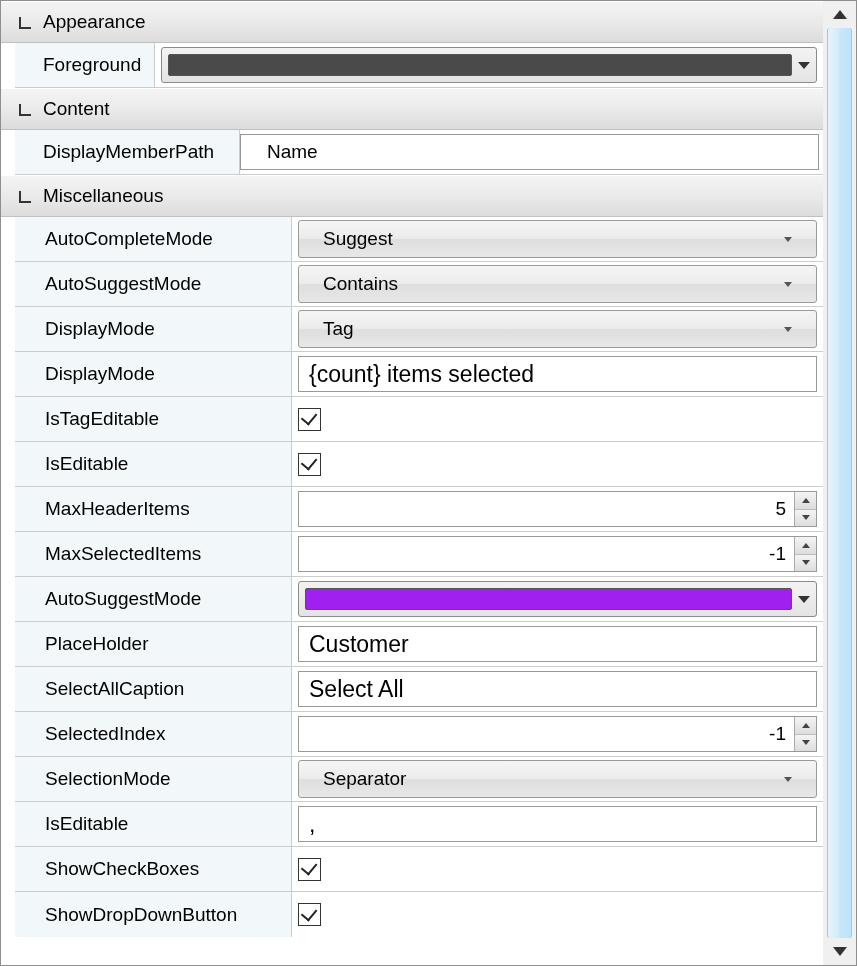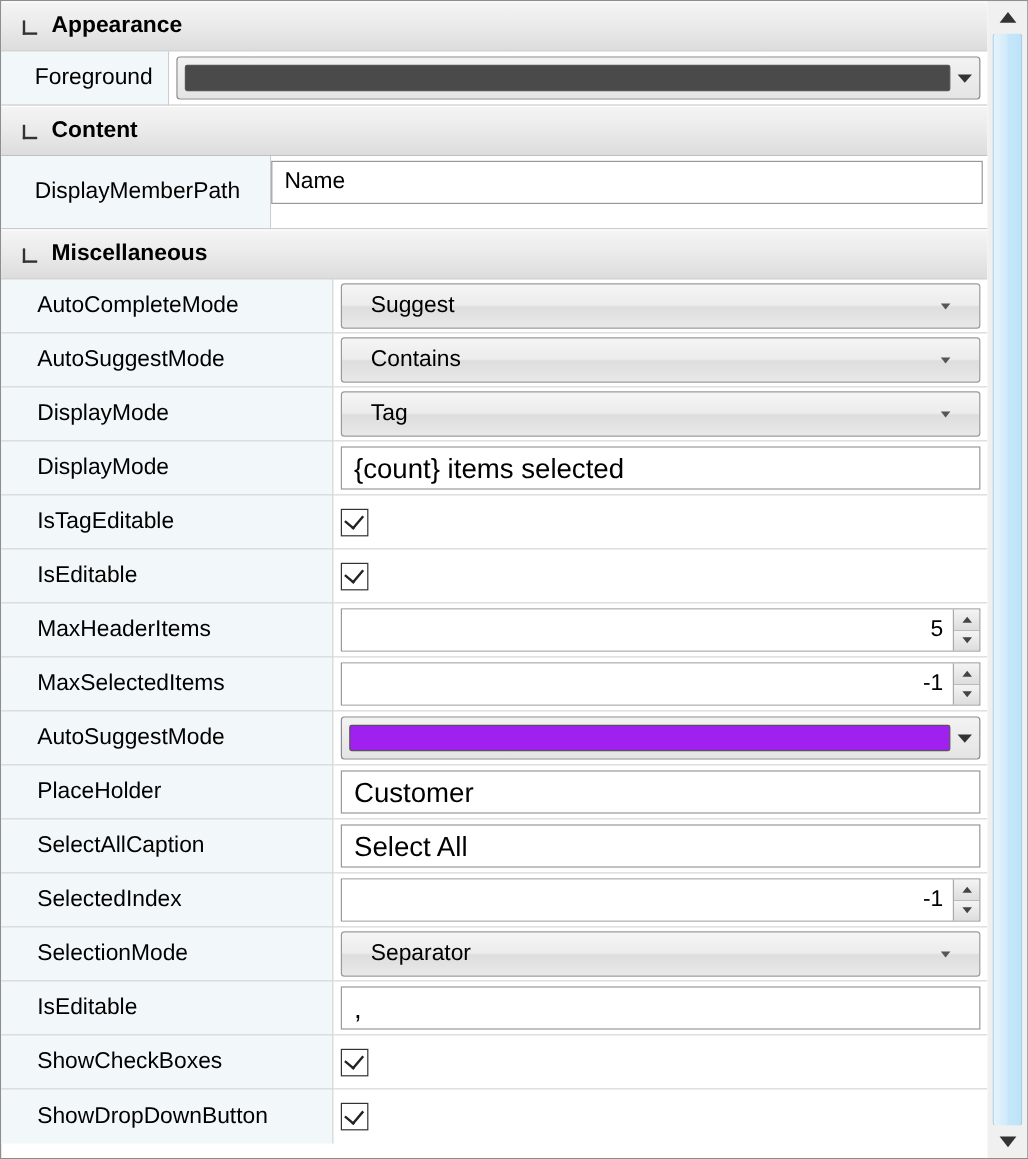--- a/index.html
+++ b/index.html
@@ -53,21 +53,20 @@
 
   .category-header {
     height: 42px;
     background: linear-gradient(to bottom, #f4f4f4 0%, #eaeaea 50%, #dcdcdc 100%);
     border-top: 1px solid #fff;
     border-bottom: 1px solid #c0c0c0;
     display: flex;
     align-items: center;
     padding-left: 18px;
     gap: 10px;
-    font-weight: bold;
   }
   .collapse-icon {
     width: 14px;
     height: 14px;
     display: inline-block;
     position: relative;
   }
   .collapse-icon::before {
     content: "";
     position: absolute;
@@ -89,20 +88,21 @@
     min-height: 45px;
   }
   .prop-label-cell {
     background: #f2f8f9;
     border-right: 1px solid #ccc;
     border-bottom: 1px solid #ccc;
     display: flex;
     align-items: center;
     padding: 6px 8px 6px 30px;
     flex-shrink: 0;
+    margin-left: 14px;
   }
   .prop-label-cell.small { padding-left: 28px; }
   .prop-value-cell {
     flex: 1;
     border-bottom: 1px solid #ccc;
     display: flex;
     align-items: center;
     padding: 0 6px;
     background: #fff;
     gap: 4px;
@@ -244,21 +244,21 @@
     <div class="category-header">
       <span class="collapse-icon"></span>
       <span>Content</span>
     </div>
 
     <div class="prop-row content">
       <div class="prop-label-cell">
         <span>DisplayMemberPath</span>
       </div>
       <div class="prop-value-cell" style="padding:0">
-        <input class="text-input-plain" style="padding-left: 10px; border: 1px solid rgb(153, 153, 153); margin: 4px 4px 20px 0px;" value="Name">
+        <input class="text-input-plain" style="padding-left: 26px; border: 1px solid rgb(153, 153, 153); margin: 4px 4px 4px 0px;" value="Name">
       </div>
     </div>
 
     <div class="category-header">
       <span class="collapse-icon"></span>
       <span>Miscellaneous</span>
     </div>
 
     <div class="prop-row misc">
       <div class="prop-label-cell">

